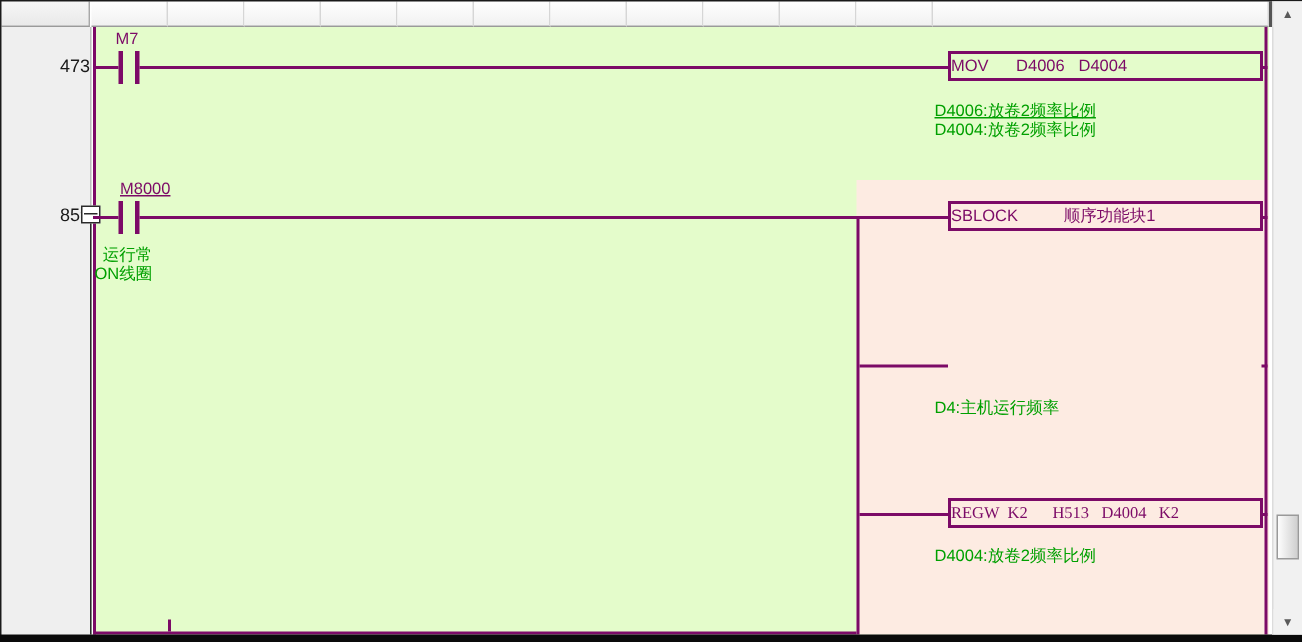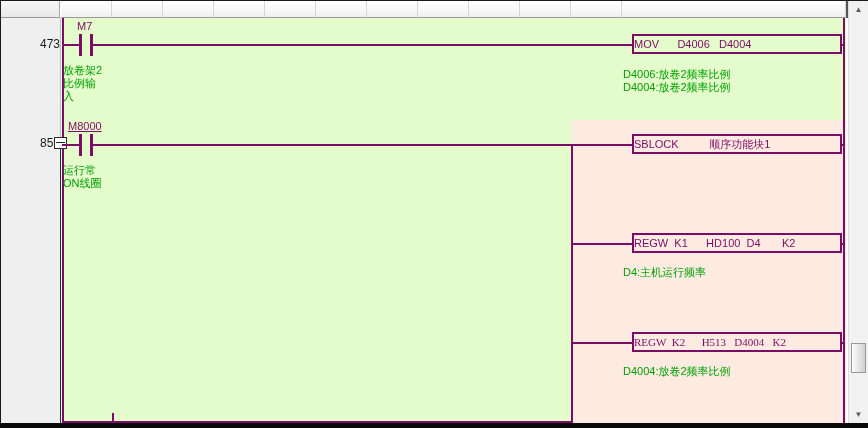--- a/index.html
+++ b/index.html
@@ -72,50 +72,46 @@
   <div class="abs rail" style="left:62px;top:18px;height:405px;"></div>
   <div class="abs rail" style="left:843px;top:18px;height:405px;"></div>
 
   <div class="abs rnum" style="left:0;top:37px;">473</div>
 
   <div class="abs dev" style="left:77px;top:20px;">M7</div>
   <div class="abs wire" style="left:62px;top:44px;width:17px;"></div>
   <div class="abs cbar" style="left:79px;top:34px;"></div>
   <div class="abs cbar" style="left:90px;top:34px;"></div>
   <div class="abs wire" style="left:93px;top:44px;width:539px;"></div>
-  <div class="abs cmt" style="left:63px;top:64px;">放卷架2
-比例输
-入</div>
 
   <div class="abs ibox" style="left:632px;top:34px;width:210px;">MOV      D4006   D4004</div>
   <div class="abs wire" style="left:841px;top:44px;width:4px;"></div>
-  <div class="abs cmt" style="left:623px;top:68px;">D4006:放卷2频率比例</div>
+  <div class="abs cmt" style="left:623px;top:68px;text-decoration:underline;">D4006:放卷2频率比例</div>
   <div class="abs cmt" style="left:623px;top:81px;">D4004:放卷2频率比例</div>
 
   <div class="abs rnum" style="left:0;top:136px;">859</div>
   <div class="abs marker" style="left:54px;top:137px;">
       <span class="mid"></span>
     </div>
   <div class="abs treeline" style="left:60px;top:149px;height:274px;"></div>
 
-  <div class="abs dev" style="left:68px;top:120px;text-decoration:underline;">M8000</div>
+  <div class="abs dev" style="left:80px;top:120px;text-decoration:underline;">M8000</div>
   <div class="abs wire" style="left:62px;top:144px;width:17px;"></div>
   <div class="abs cbar" style="left:79px;top:134px;"></div>
   <div class="abs cbar" style="left:90px;top:134px;"></div>
   <div class="abs wire" style="left:93px;top:144px;width:539px;"></div>
-  <div class="abs cmt" style="left:63px;top:164px;">运行常
+  <div class="abs cmt" style="left:63px;top:164px;text-align:right;">运行常
 ON线圈</div>
 
   <div class="abs ibox" style="left:632px;top:134px;width:210px;">SBLOCK          顺序功能块1</div>
   <div class="abs wire" style="left:841px;top:144px;width:4px;"></div>
 
   <div class="abs vwire" style="left:571px;top:144px;height:279px;"></div>
 
   <div class="abs wire" style="left:573px;top:243px;width:59px;"></div>
-  <div class="abs ibox" style="left:632px;top:233px;width:210px;">REGW  K1      HD100  D4       K2</div>
   <div class="abs wire" style="left:841px;top:243px;width:4px;"></div>
   <div class="abs cmt" style="left:623px;top:266px;">D4:主机运行频率</div>
 
   <div class="abs wire" style="left:573px;top:342px;width:59px;"></div>
   <div class="abs ibox" style="left:632px;top:332px;width:210px;font-family:Liberation Serif, serif;">REGW  K2      H513   D4004   K2</div>
   <div class="abs wire" style="left:841px;top:342px;width:4px;"></div>
   <div class="abs cmt" style="left:623px;top:365px;">D4004:放卷2频率比例</div>
 
   <div class="abs wire" style="left:62px;top:421px;width:509px;"></div>
   <div class="abs vwire" style="left:112px;top:413px;height:8px;"></div>

